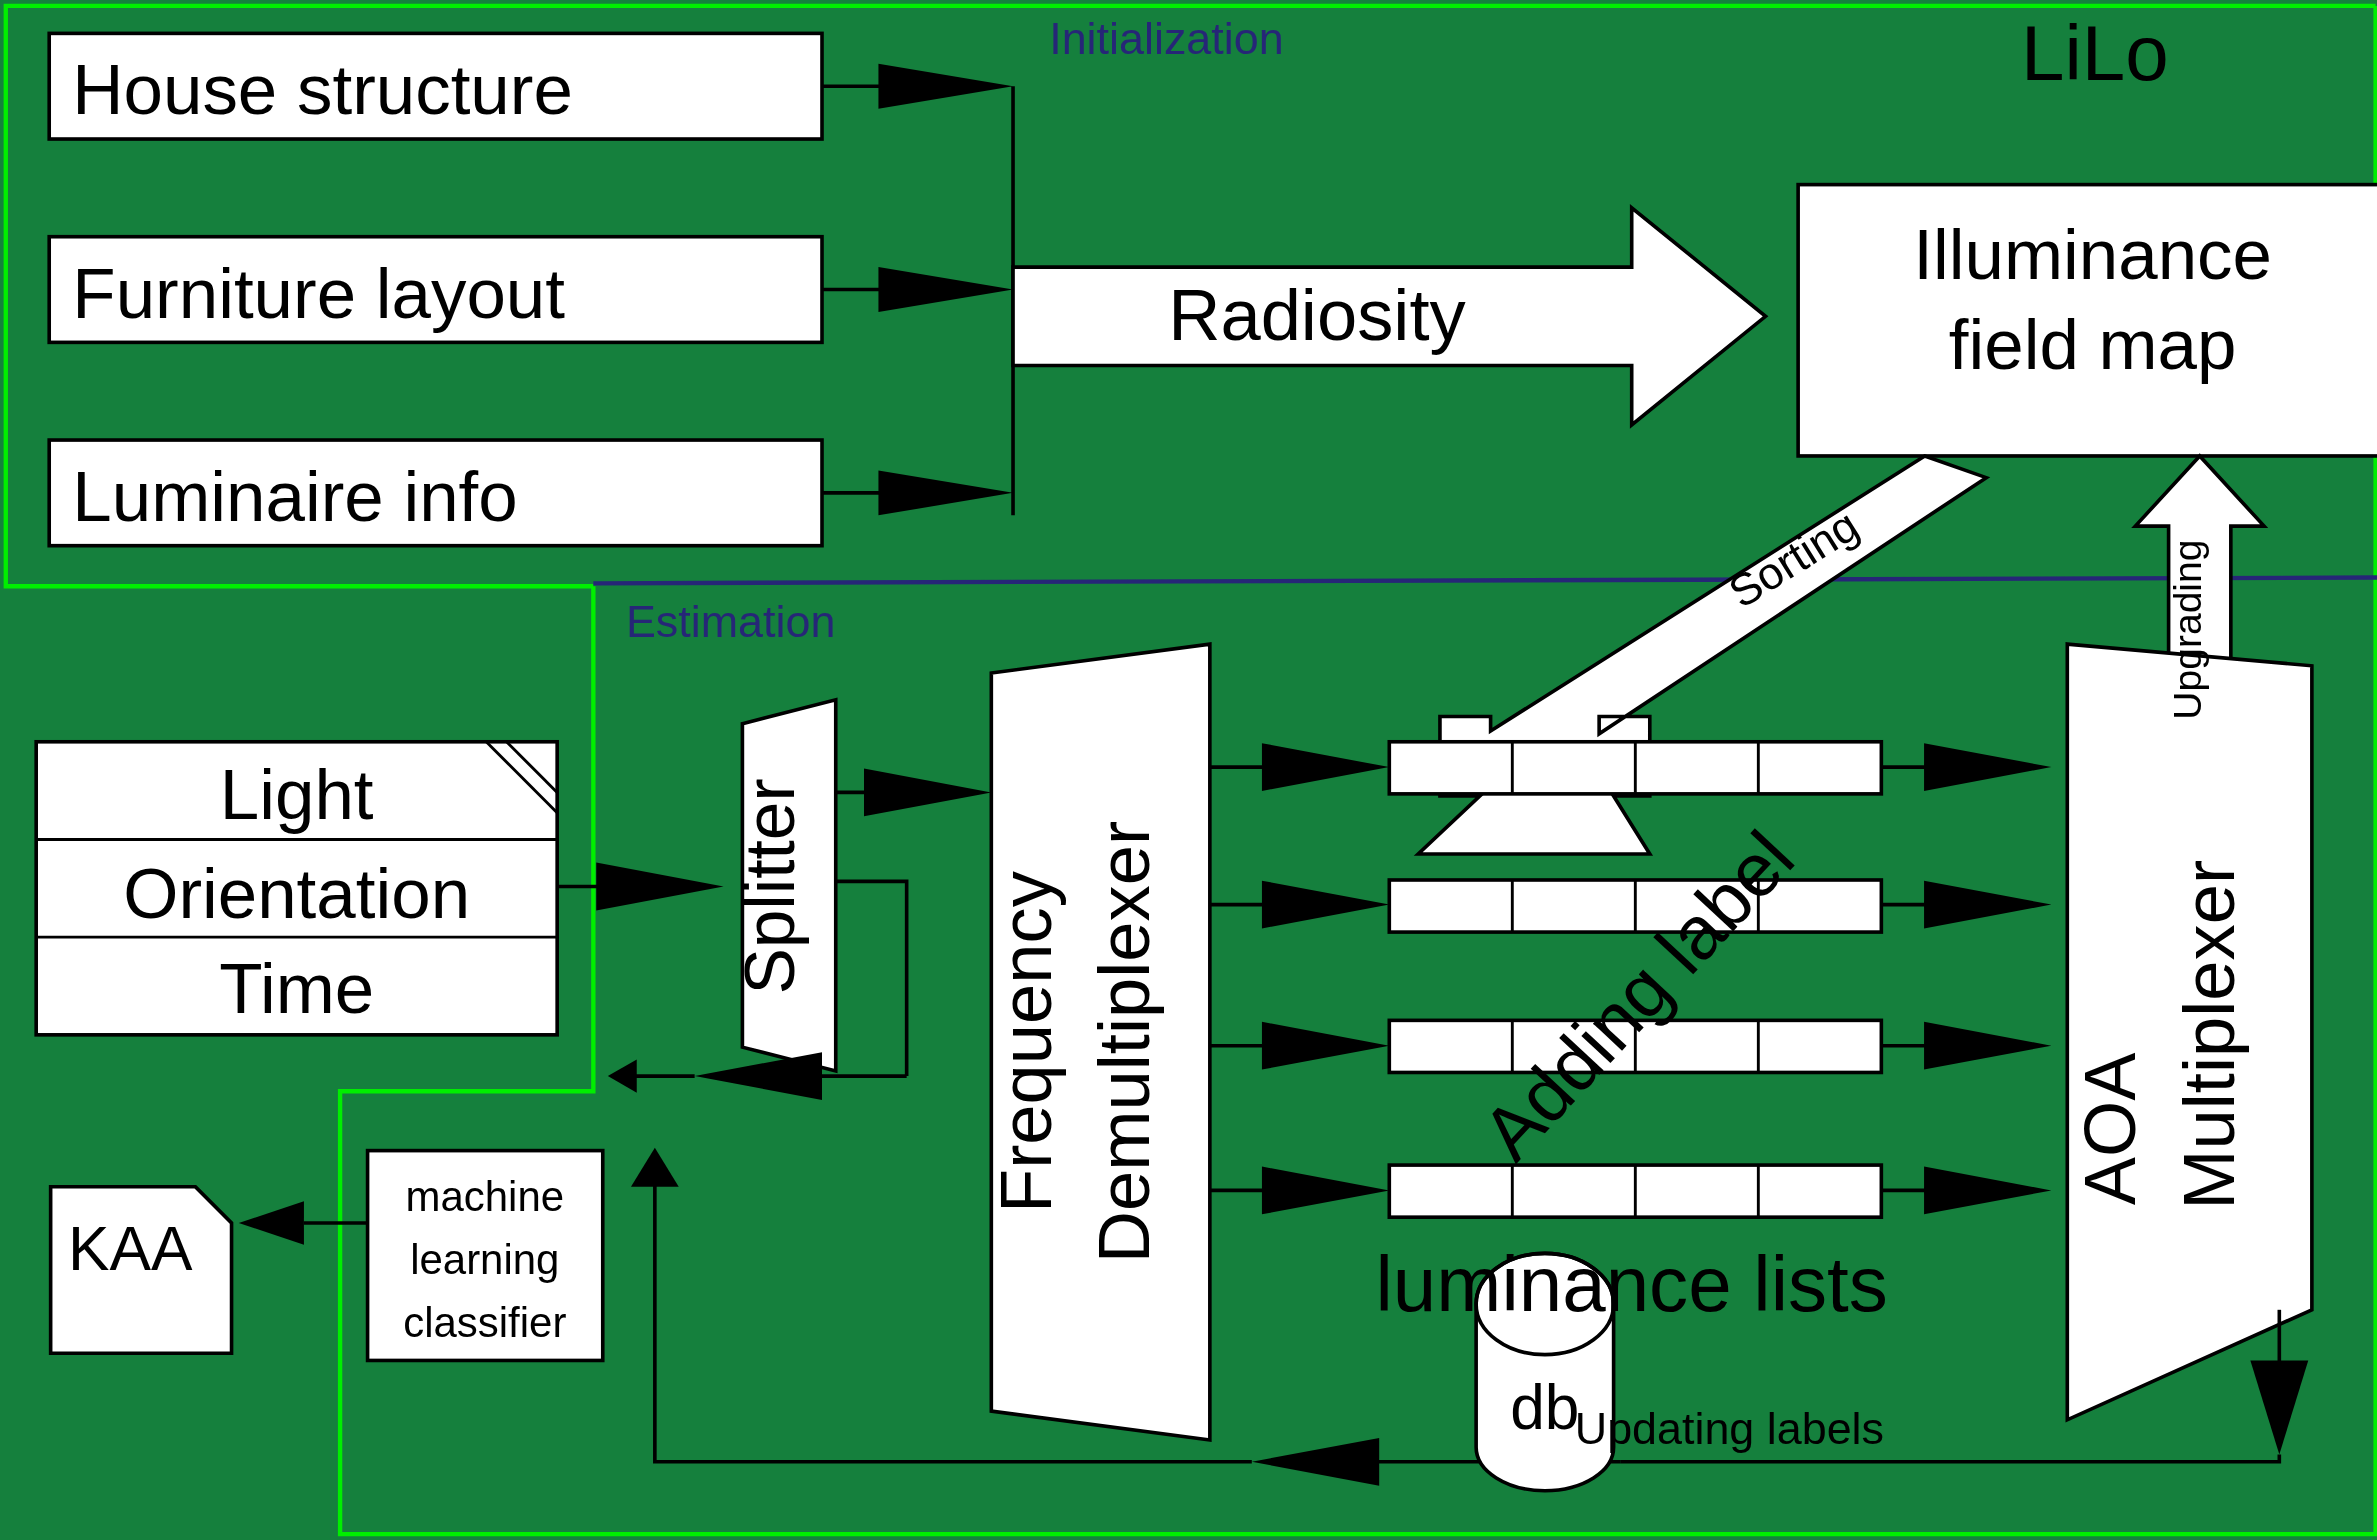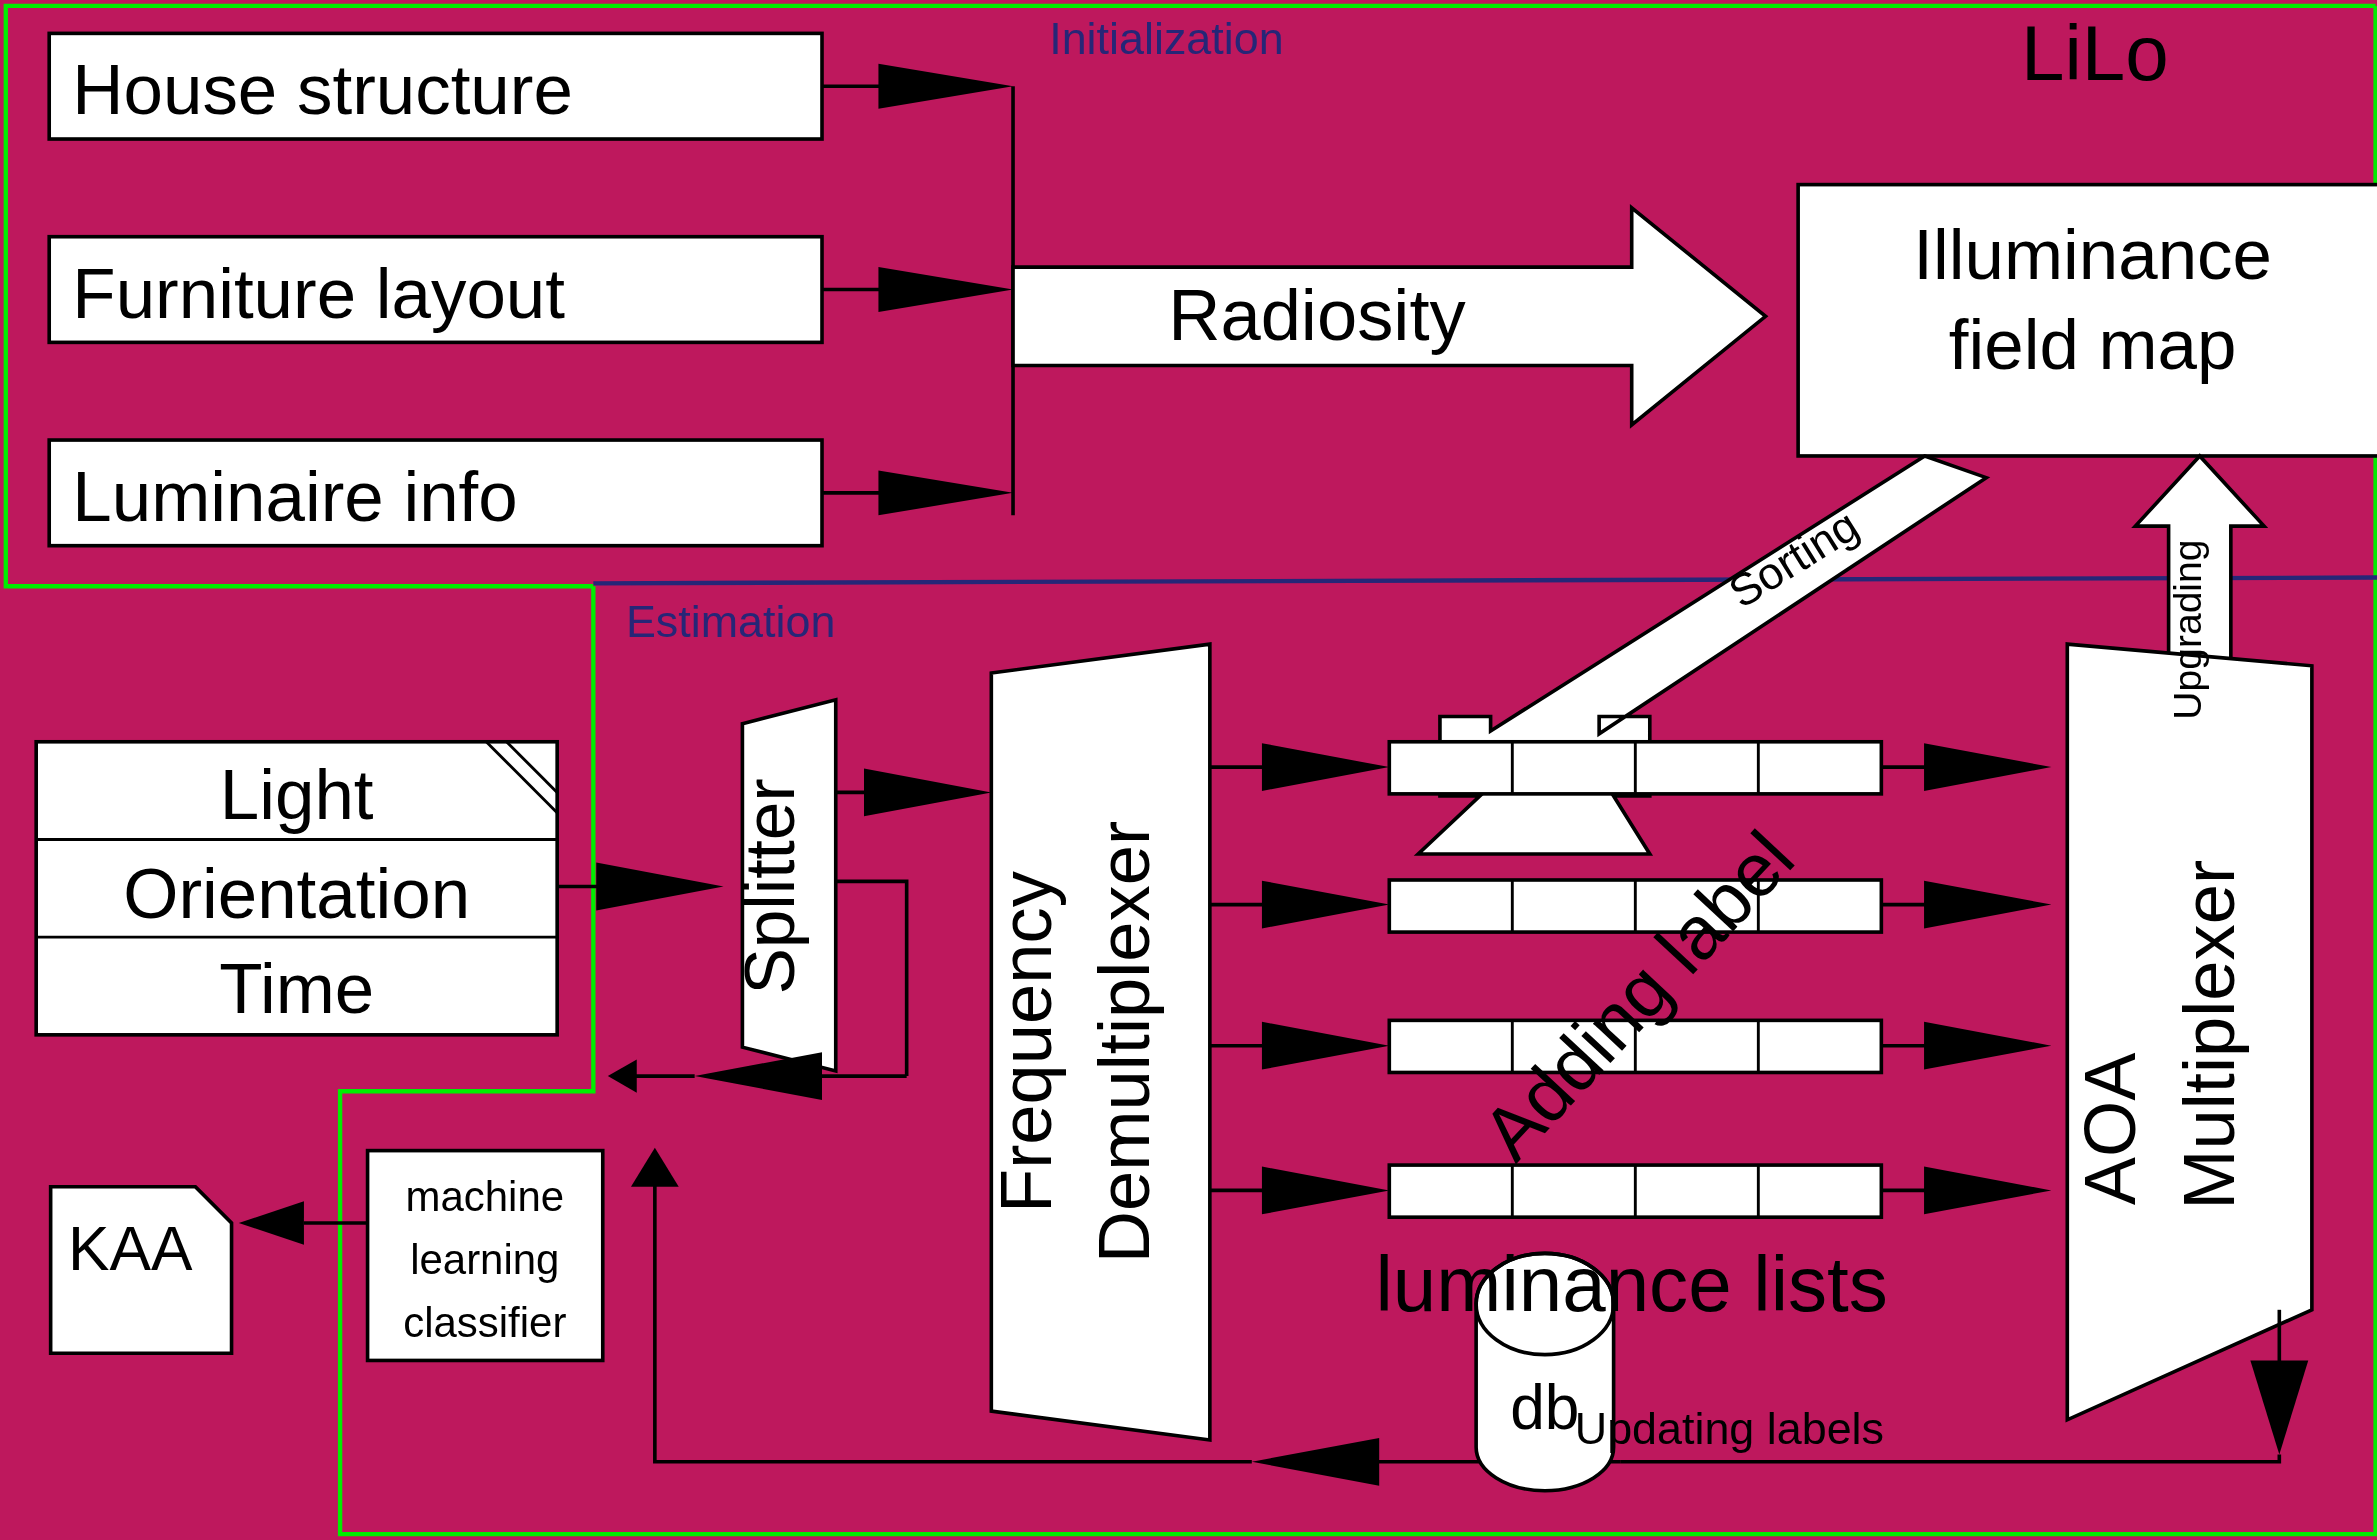--- a/index.html
+++ b/index.html
@@ -4,21 +4,21 @@
 <style>
   html, body {
     margin: 0;
     padding: 0;
     background: #ffffff;
   }
   #root {
     position: relative;
     width: 2377px;
     height: 1540px;
-    background: #be185d;
+    background: #15803d;
     font-family: "Liberation Sans", sans-serif;
     overflow: hidden;
   }
   svg.layer {
     position: absolute;
     left: 0;
     top: 0;
     width: 2377px;
     height: 1540px;
   }

